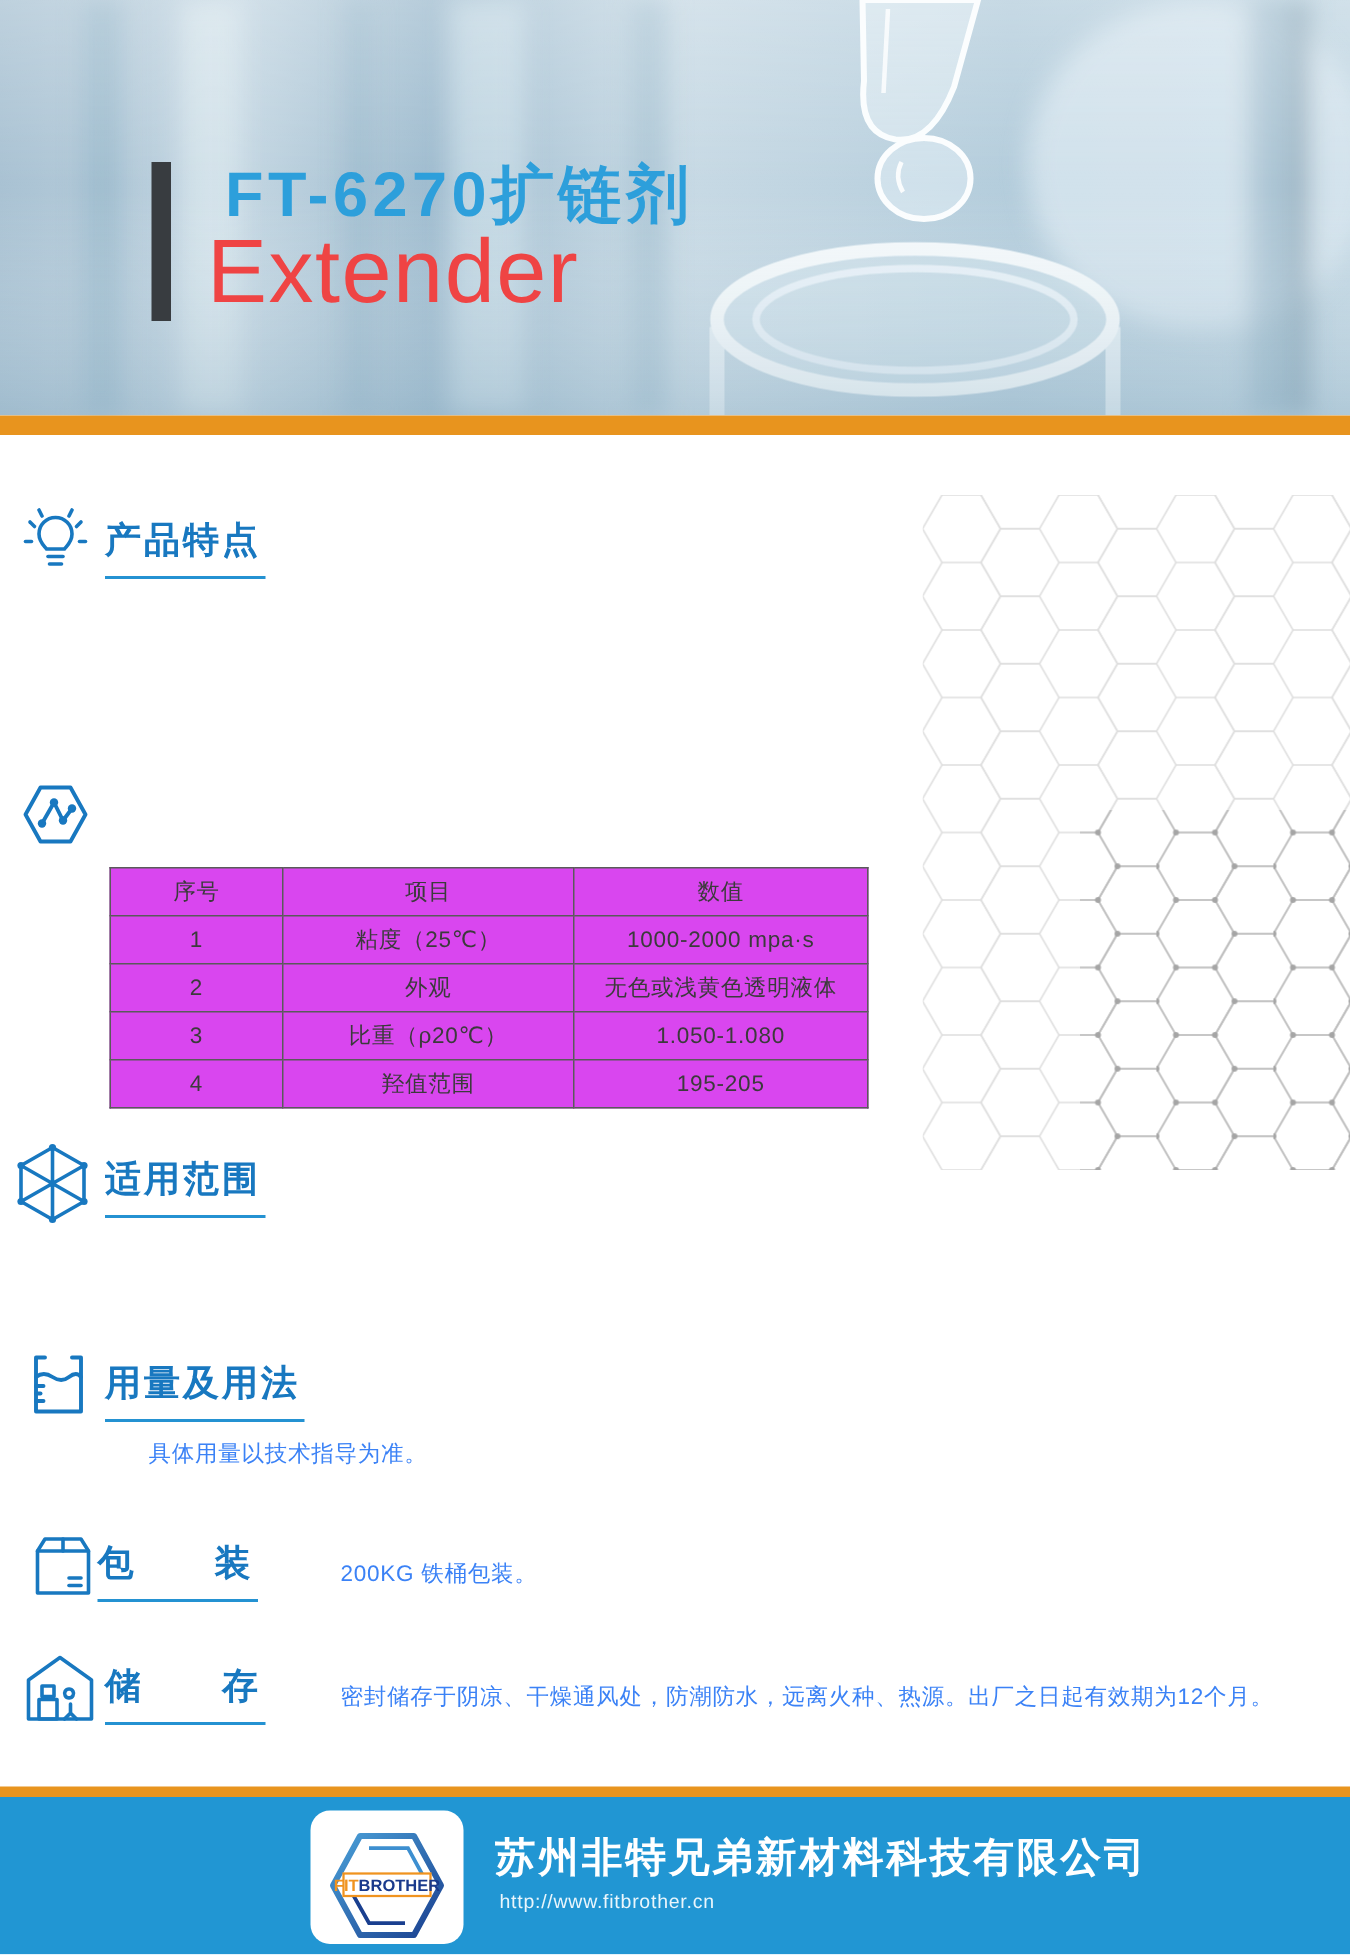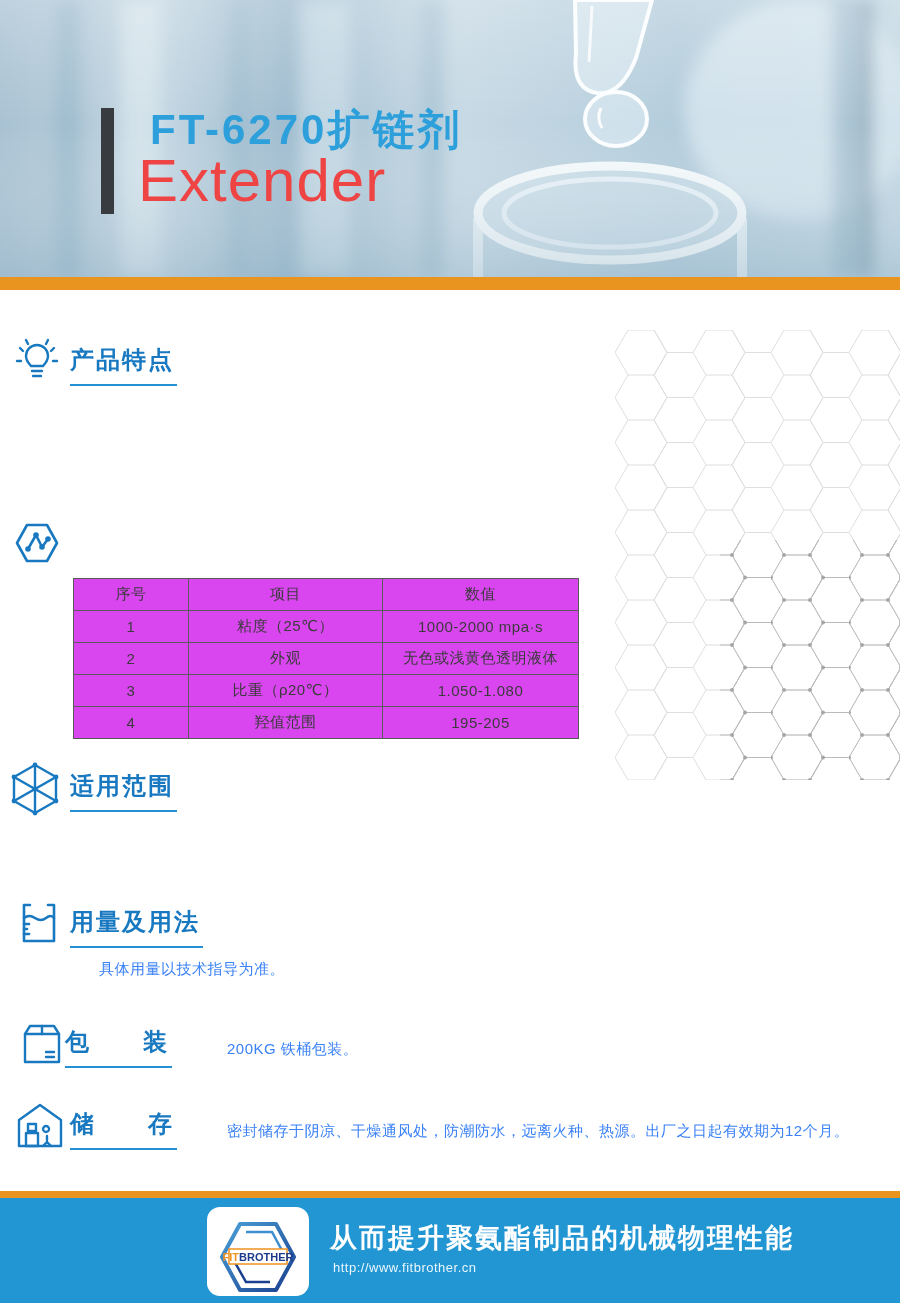--- a/index.html
+++ b/index.html
@@ -253,17 +253,17 @@
             <stop offset="1" stop-color="#1a3f8f"></stop>
           </linearGradient>
         </defs>
         <path d="M24,6 L60,6 L78,39 L60,72 L24,72 L6,39 Z" fill="none" stroke="url(#hexStroke)" stroke-width="4" stroke-linejoin="round"></path>
         <path d="M30,14 L56,14 L69,38" fill="none" stroke="#3d8fd0" stroke-width="2.5"></path>
         <path d="M54,64 L30,64 L17,41" fill="none" stroke="#1a3f8f" stroke-width="2.5"></path>
         <rect x="13" y="31" width="58" height="15" fill="#ffffff" stroke="#f0931f" stroke-width="1.5"></rect>
         <text x="42" y="42.5" text-anchor="middle" font-size="11" font-weight="bold" font-family="Liberation Sans, sans-serif"><tspan fill="#f0931f">FIT</tspan><tspan fill="#1a3a8c">BROTHER</tspan></text>
       </svg>
     </div>
-    <div class="company">从而提升聚氨酯制品的机械物理性能</div>
+    <div class="company">苏州非特兄弟新材料科技有限公司</div>
     <a class="site-url" href="#">http://www.fitbrother.cn</a>
   </div>
 
 </div>
 
 </body></html>

